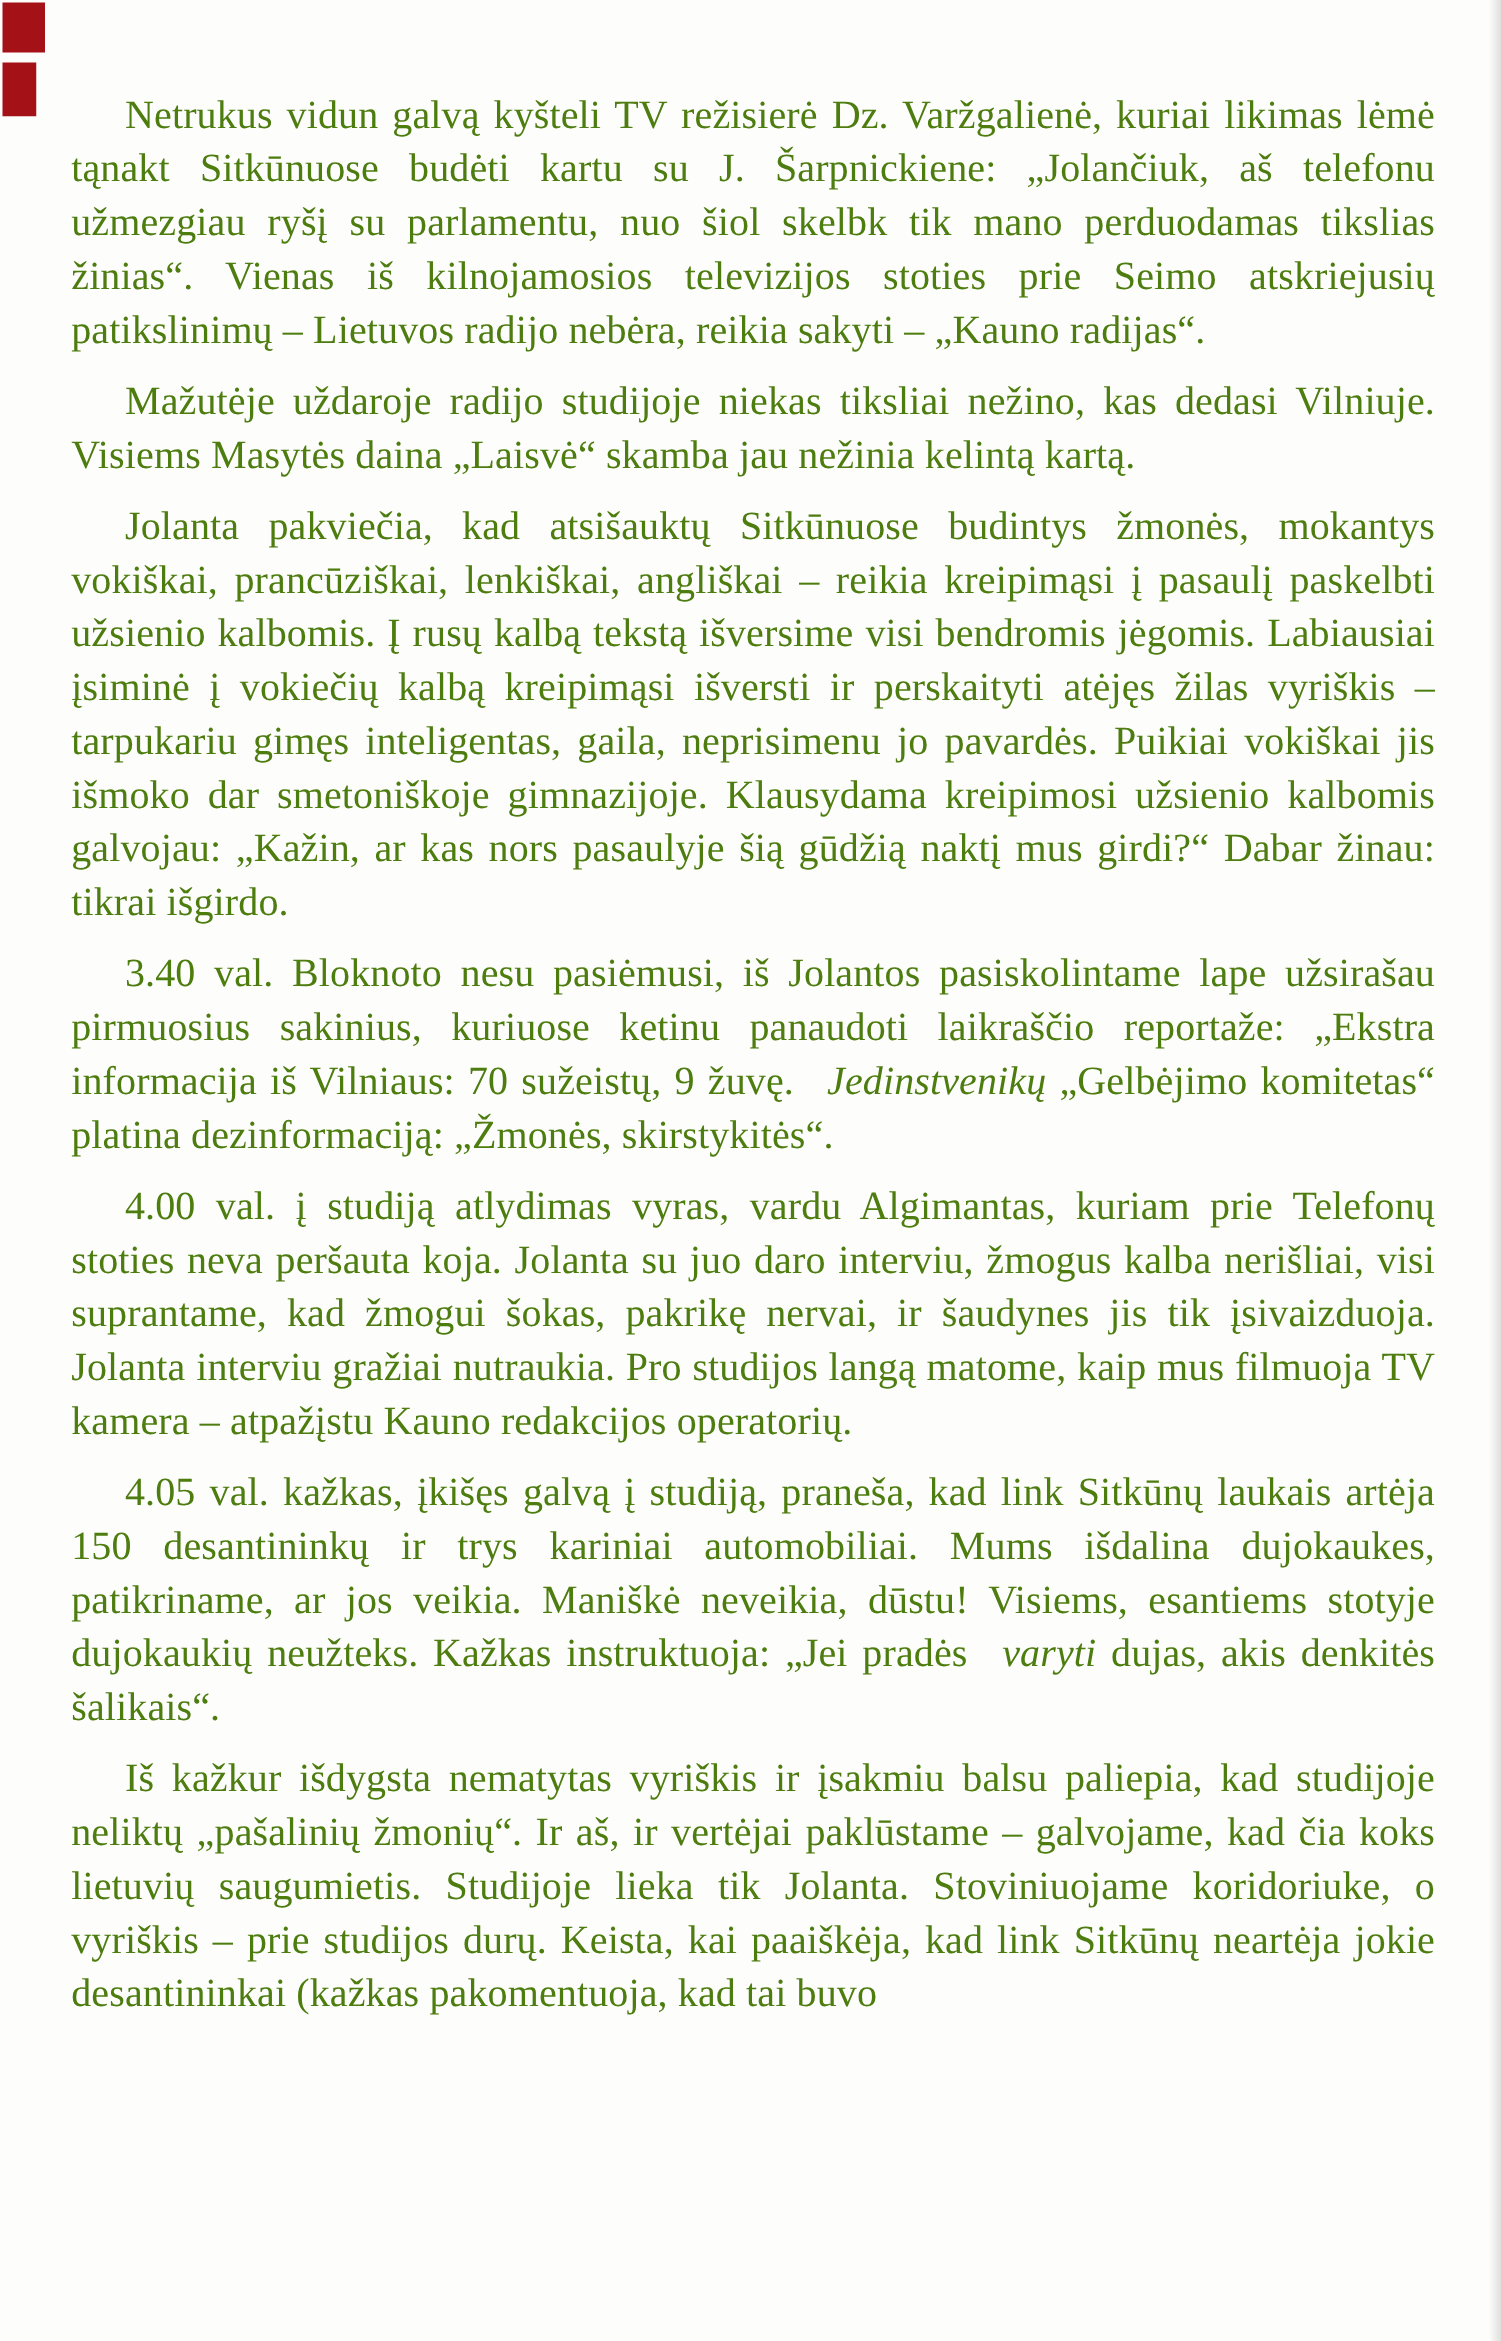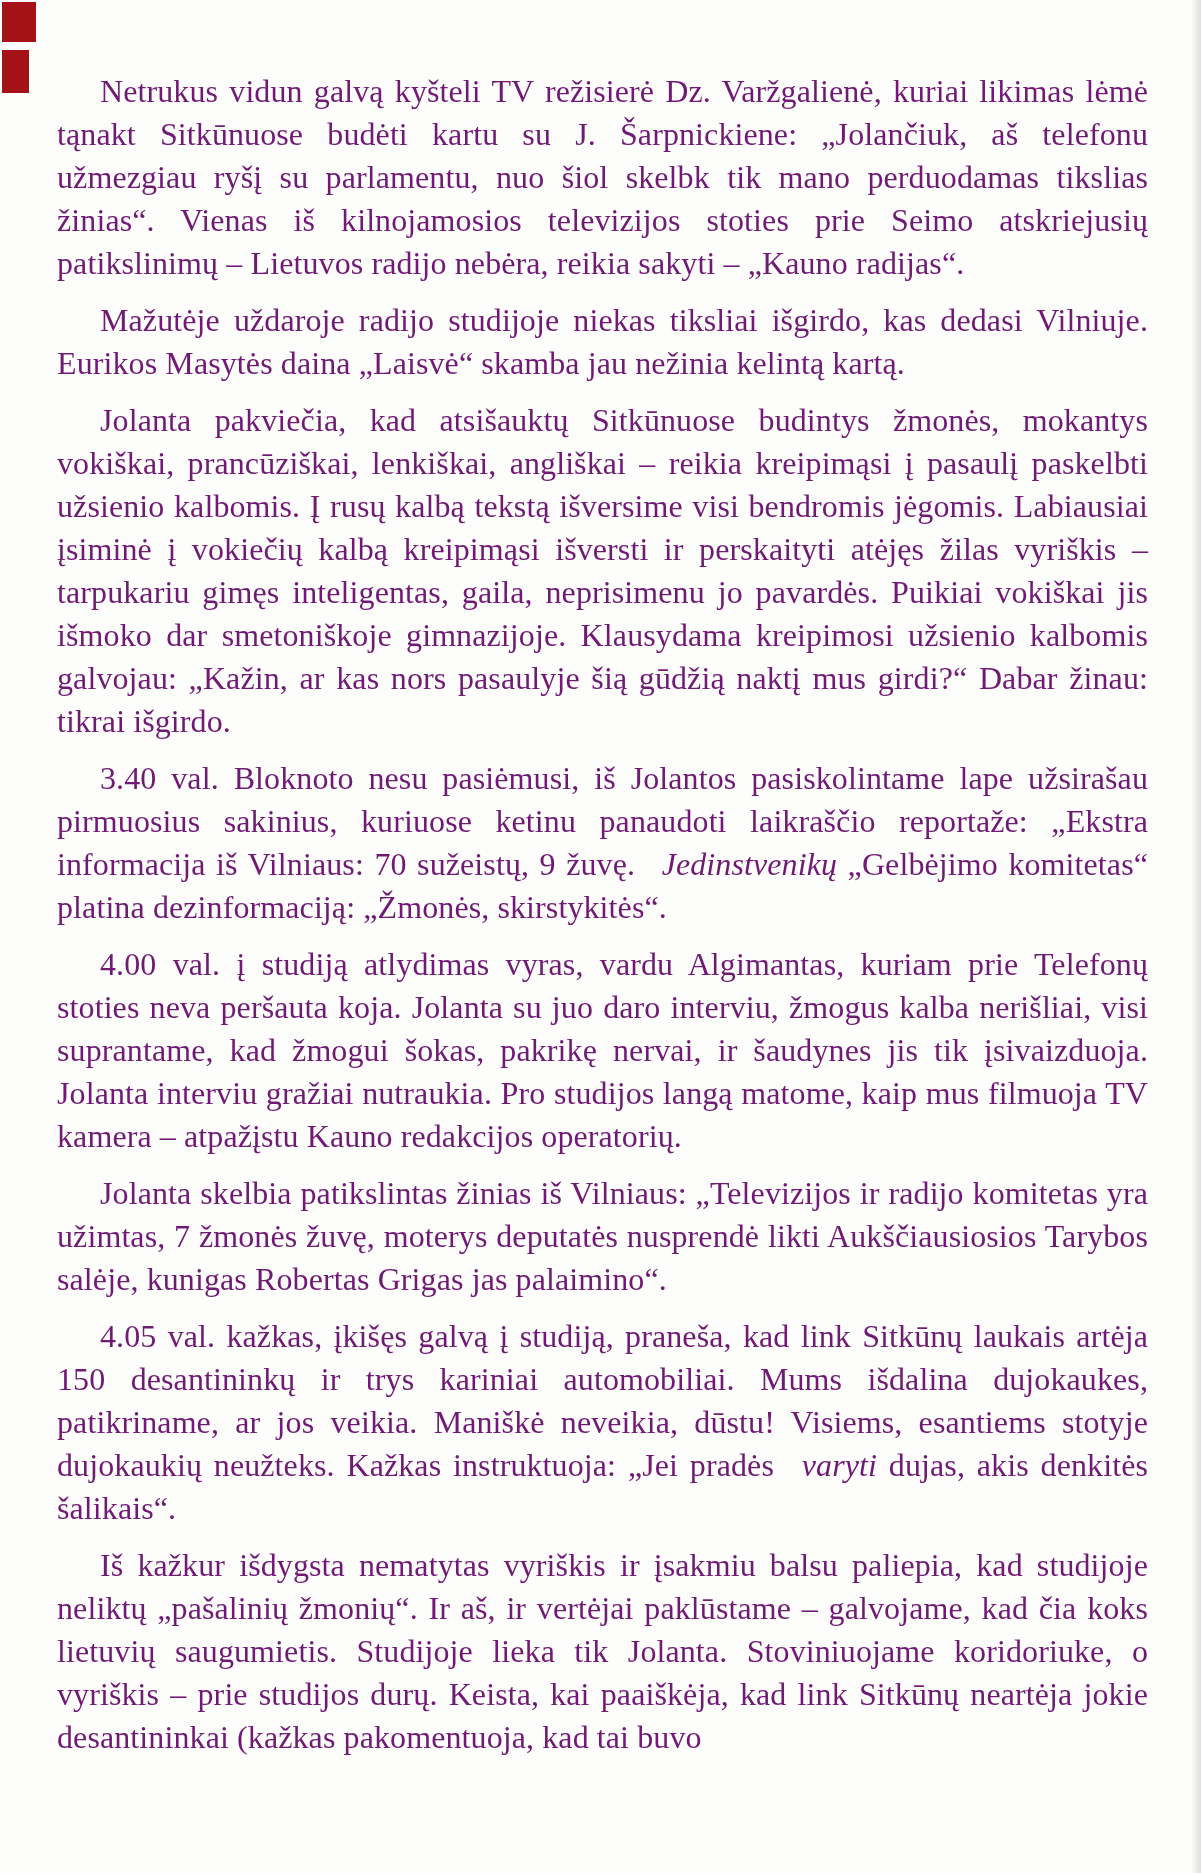--- a/index.html
+++ b/index.html
@@ -61,24 +61,23 @@
     height: 100%;
     background: linear-gradient(to right, rgba(0,0,0,0), rgba(0,0,0,0.12));
   }
 </style>
 </head>
 <body style="background: rgb(253, 253, 251);">
 
 <div class="page">
   <div class="scan-mark scan-mark-1" style="background: rgb(164, 17, 23);"></div>
   <div class="scan-mark scan-mark-2" style="background: rgb(164, 17, 23);"></div>
-  <div class="text-block" style="color: #701a75;">
+  <div class="text-block" style="color: #4d7c0f;">
       <p class="para"><span class="">Netrukus vidun galvą kyšteli TV režisierė Dz. Varžgalienė, kuriai likimas lėmė tąnakt Sitkūnuose budėti kartu su J. Šarpnickiene: „Jolančiuk, aš telefonu užmezgiau ryšį su parlamentu, nuo šiol skelbk tik mano perduodamas tikslias žinias“. Vienas iš kilnojamosios televizijos stoties prie Seimo atskriejusių patikslinimų – Lietuvos radijo nebėra, reikia sakyti – „Kauno radijas“.</span></p>
-      <p class="para"><span class="">Mažutėje uždaroje radijo studijoje niekas tiksliai išgirdo, kas dedasi Vilniuje. Eurikos Masytės daina „Laisvė“ skamba jau nežinia kelintą kartą.</span></p>
+      <p class="para"><span class="">Mažutėje uždaroje radijo studijoje niekas tiksliai nežino, kas dedasi Vilniuje. Visiems Masytės daina „Laisvė“ skamba jau nežinia kelintą kartą.</span></p>
       <p class="para"><span class="">Jolanta pakviečia, kad atsišauktų Sitkūnuose budintys žmonės, mokantys vokiškai, prancūziškai, lenkiškai, angliškai – reikia kreipimąsi į pasaulį paskelbti užsienio kalbomis. Į rusų kalbą tekstą išversime visi bendromis jėgomis. Labiausiai įsiminė į vokiečių kalbą kreipimąsi išversti ir perskaityti atėjęs žilas vyriškis – tarpukariu gimęs inteligentas, gaila, neprisimenu jo pavardės. Puikiai vokiškai jis išmoko dar smetoniškoje gimnazijoje. Klausydama kreipimosi užsienio kalbomis galvojau: „Kažin, ar kas nors pasaulyje šią gūdžią naktį mus girdi?“ Dabar žinau: tikrai išgirdo.</span></p>
       <p class="para"><span class="">3.40 val. Bloknoto nesu pasiėmusi, iš Jolantos pasiskolintame lape užsirašau pirmuosius sakinius, kuriuose ketinu panaudoti laikraščio reportaže: „Ekstra informacija iš Vilniaus: 70 sužeistų, 9 žuvę. </span><span class="it">Jedinstvenikų</span><span class=""> „Gelbėjimo komitetas“ platina dezinformaciją: „Žmonės, skirstykitės“.</span></p>
       <p class="para"><span class="">4.00 val. į studiją atlydimas vyras, vardu Algimantas, kuriam prie Telefonų stoties neva peršauta koja. Jolanta su juo daro interviu, žmogus kalba nerišliai, visi suprantame, kad žmogui šokas, pakrikę nervai, ir šaudynes jis tik įsivaizduoja. Jolanta interviu gražiai nutraukia. Pro studijos langą matome, kaip mus filmuoja TV kamera – atpažįstu Kauno redakcijos operatorių.</span></p>
-      <p class="para"><span class="">Jolanta skelbia patikslintas žinias iš Vilniaus: „Televizijos ir radijo komitetas yra užimtas, 7 žmonės žuvę, moterys deputatės nusprendė likti Aukščiausiosios Tarybos salėje, kunigas Robertas Grigas jas palaimino“.</span></p>
       <p class="para"><span class="">4.05 val. kažkas, įkišęs galvą į studiją, praneša, kad link Sitkūnų laukais artėja 150 desantininkų ir trys kariniai automobiliai. Mums išdalina dujokaukes, patikriname, ar jos veikia. Maniškė neveikia, dūstu! Visiems, esantiems stotyje dujokaukių neužteks. Kažkas instruktuoja: „Jei pradės </span><span class="it">varyti</span><span class=""> dujas, akis denkitės šalikais“.</span></p>
       <p class="para"><span class="">Iš kažkur išdygsta nematytas vyriškis ir įsakmiu balsu paliepia, kad studijoje neliktų „pašalinių žmonių“. Ir aš, ir vertėjai paklūstame – galvojame, kad čia koks lietuvių saugumietis. Studijoje lieka tik Jolanta. Stoviniuojame koridoriuke, o vyriškis – prie studijos durų. Keista, kai paaiškėja, kad link Sitkūnų neartėja jokie desantininkai (kažkas pakomentuoja, kad tai buvo</span></p>
     </div>
   <div class="edge-shade-right"></div>
 </div>
 
 </body></html>

